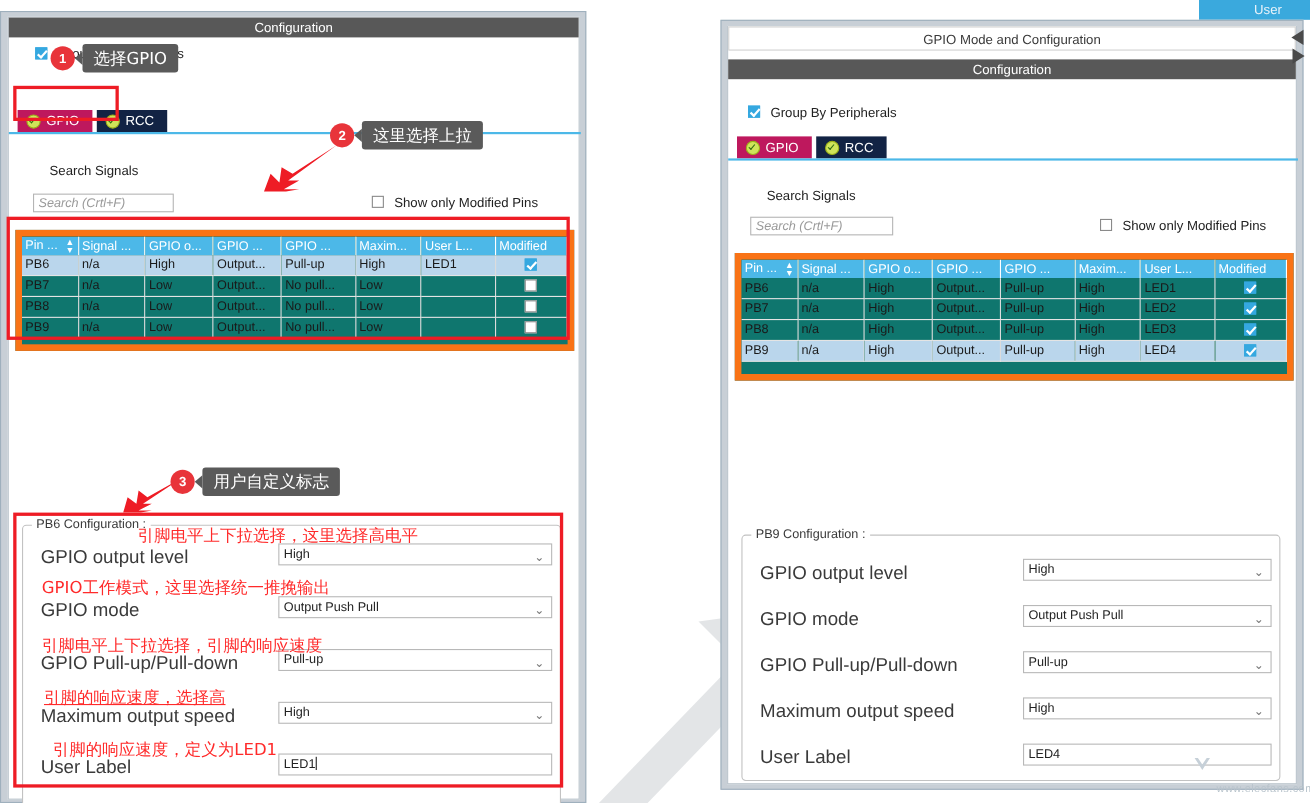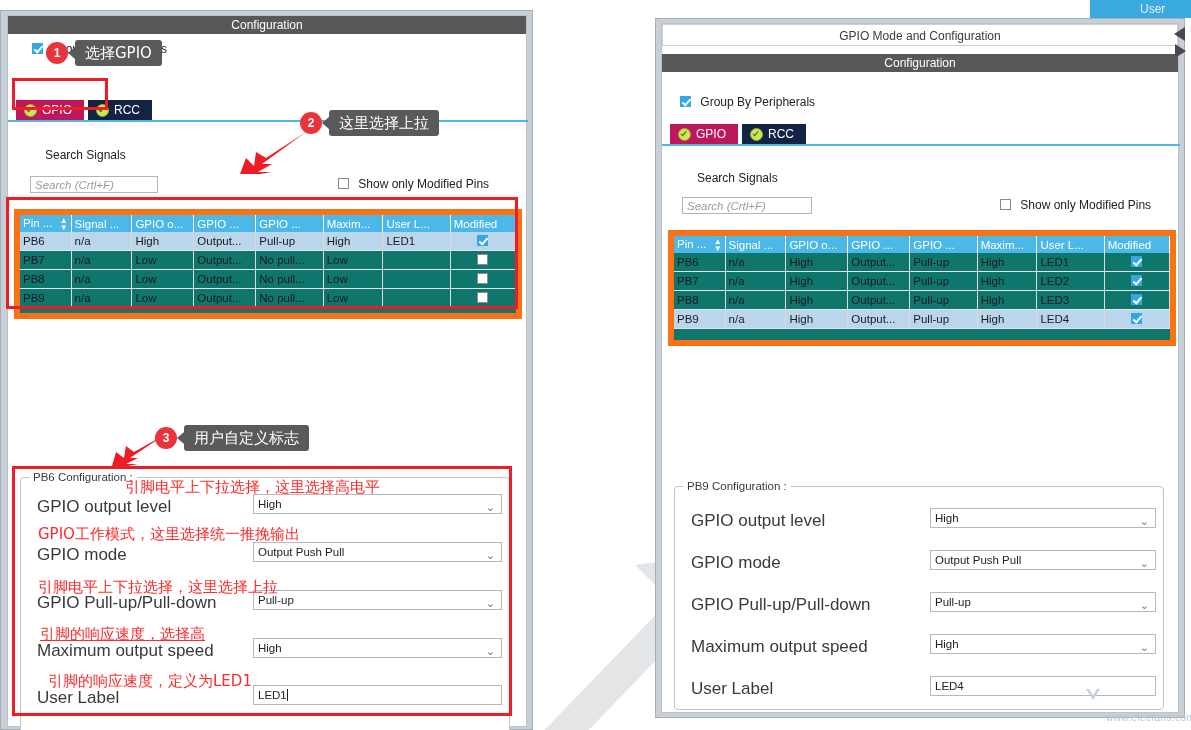--- a/index.html
+++ b/index.html
@@ -301,21 +301,21 @@
 <svg class="redarrow" style="left:232px;top:130px;" width="80" height="46" viewBox="0 0 80 46">
   <path d="M72,4 L26,38 L34,24 L18,36 L20,20 L12,34 L4,42" stroke="#ee1c25" stroke-width="0" fill="none"></path>
   <polygon points="74,2 30,34 40,34 26,42 40,42 28,44 8,44 14,28 22,36 24,22 34,28" fill="#ee1c25"></polygon>
 </svg>
 <svg class="redarrow" style="left:108px;top:432px;" width="62" height="36" viewBox="0 0 62 36">
   <polygon points="58,2 22,26 30,26 18,32 30,32 20,34 4,34 8,20 16,26 18,14 26,20" fill="#ee1c25"></polygon>
 </svg>
 
 <div class="redtext" style="left:125px;top:478px;">引脚电平上下拉选择，这里选择高电平</div>
 <div class="redtext" style="left:38px;top:525px;">GPIO工作模式，这里选择统一推挽输出</div>
-<div class="redtext" style="left:38px;top:578px;">引脚电平上下拉选择，这里选择上拉</div>
+<div class="redtext" style="left:38px;top:578px;">引脚电平上下拉选择，引脚的响应速度</div>
 <div class="redtext" style="left:40px;top:625px;text-decoration:underline;">引脚的响应速度，选择高</div>
 <div class="redtext" style="left:48px;top:672px;">引脚的响应速度，定义为LED1</div>
 
 <div class="topbar-blue" style="left:1090px;top:0px;width:101px;height:18px;"></div>
 <div class="topbar-text" style="left:1140px;top:2px;">User</div>
 
 <div class="panel" style="left:655px;top:18px;width:530px;height:700px;border:1px solid #9fb0bd;background:#c8cfd6;">
 
   <div class="panel-inner" style="left:5px;top:4px;width:518px;height:690px;border:1px solid #b9c3cb;">
 

